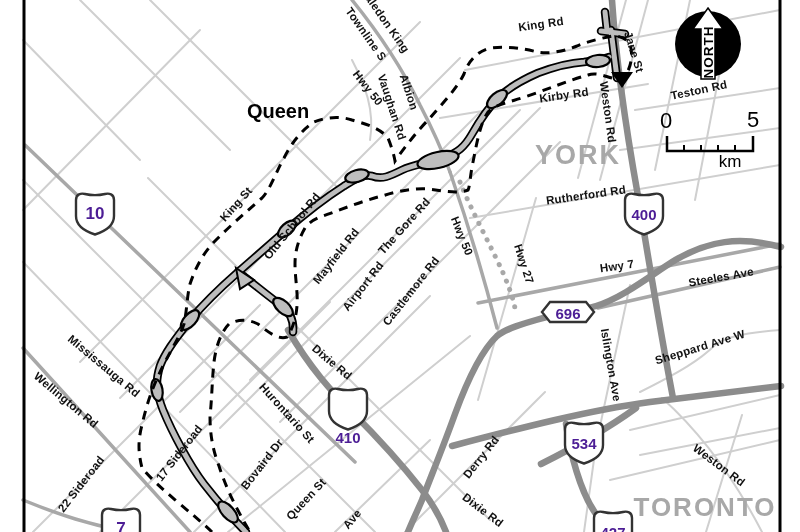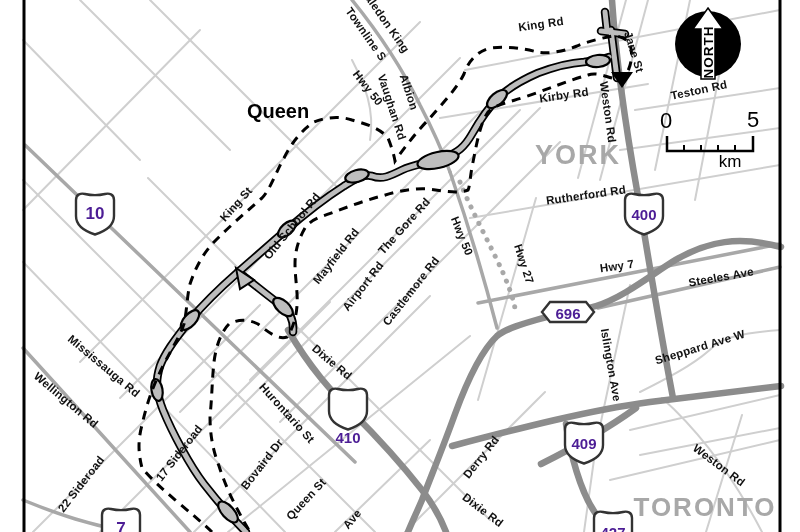--- a/index.html
+++ b/index.html
@@ -198,21 +198,21 @@
   <div class="lbl road" style="left:524px;top:264px;transform:translate(-50%,-50%) rotate(72deg);">Hwy 27</div>
   <div class="lbl road" style="left:409px;top:92px;transform:translate(-50%,-50%) rotate(72deg);">Albion</div>
   <div class="lbl road" style="left:392px;top:107px;transform:translate(-50%,-50%) rotate(72deg);">Vaughan Rd</div>
   <div class="lbl road" style="left:385px;top:20px;transform:translate(-50%,-50%) rotate(55deg);">Caledon King</div>
   <div class="lbl road" style="left:366px;top:34px;transform:translate(-50%,-50%) rotate(55deg);">Townline S</div>
   <div class="lbl road" style="left:352px;top:519px;transform:translate(-50%,-50%) rotate(-50deg);">Ave</div>
 
   <div class="lbl shieldnum" style="left:95px;top:214px;transform:translate(-50%,-50%);font-size:17px;">10</div>
   <div class="lbl shieldnum" style="left:348px;top:409px;transform:translate(-50%,-50%);margin-top:28px;">410</div>
   <div class="lbl shieldnum" style="left:644px;top:214px;transform:translate(-50%,-50%);">400</div>
-  <div class="lbl shieldnum" style="left:584px;top:443px;transform:translate(-50%,-50%);">409</div>
+  <div class="lbl shieldnum" style="left:584px;top:443px;transform:translate(-50%,-50%);">534</div>
   <div class="lbl shieldnum" style="left:613px;top:532px;transform:translate(-50%,-50%);">427</div>
   <div class="lbl shieldnum" style="left:121px;top:529px;transform:translate(-50%,-50%);font-size:17px;">7</div>
   <div class="lbl shieldnum" style="left:568px;top:313px;transform:translate(-50%,-50%);">696</div>
 
   <div class="lbl north-label" style="left:708px;top:52px;transform:translate(-50%,-50%) rotate(-90deg);">NORTH</div>
 
   <div class="lbl scale-num" style="left:666px;top:121px;transform:translate(-50%,-50%);">0</div>
   <div class="lbl scale-num" style="left:753px;top:120px;transform:translate(-50%,-50%);">5</div>
   <div class="lbl scale-unit" style="left:730px;top:162px;transform:translate(-50%,-50%);">km</div>
 

